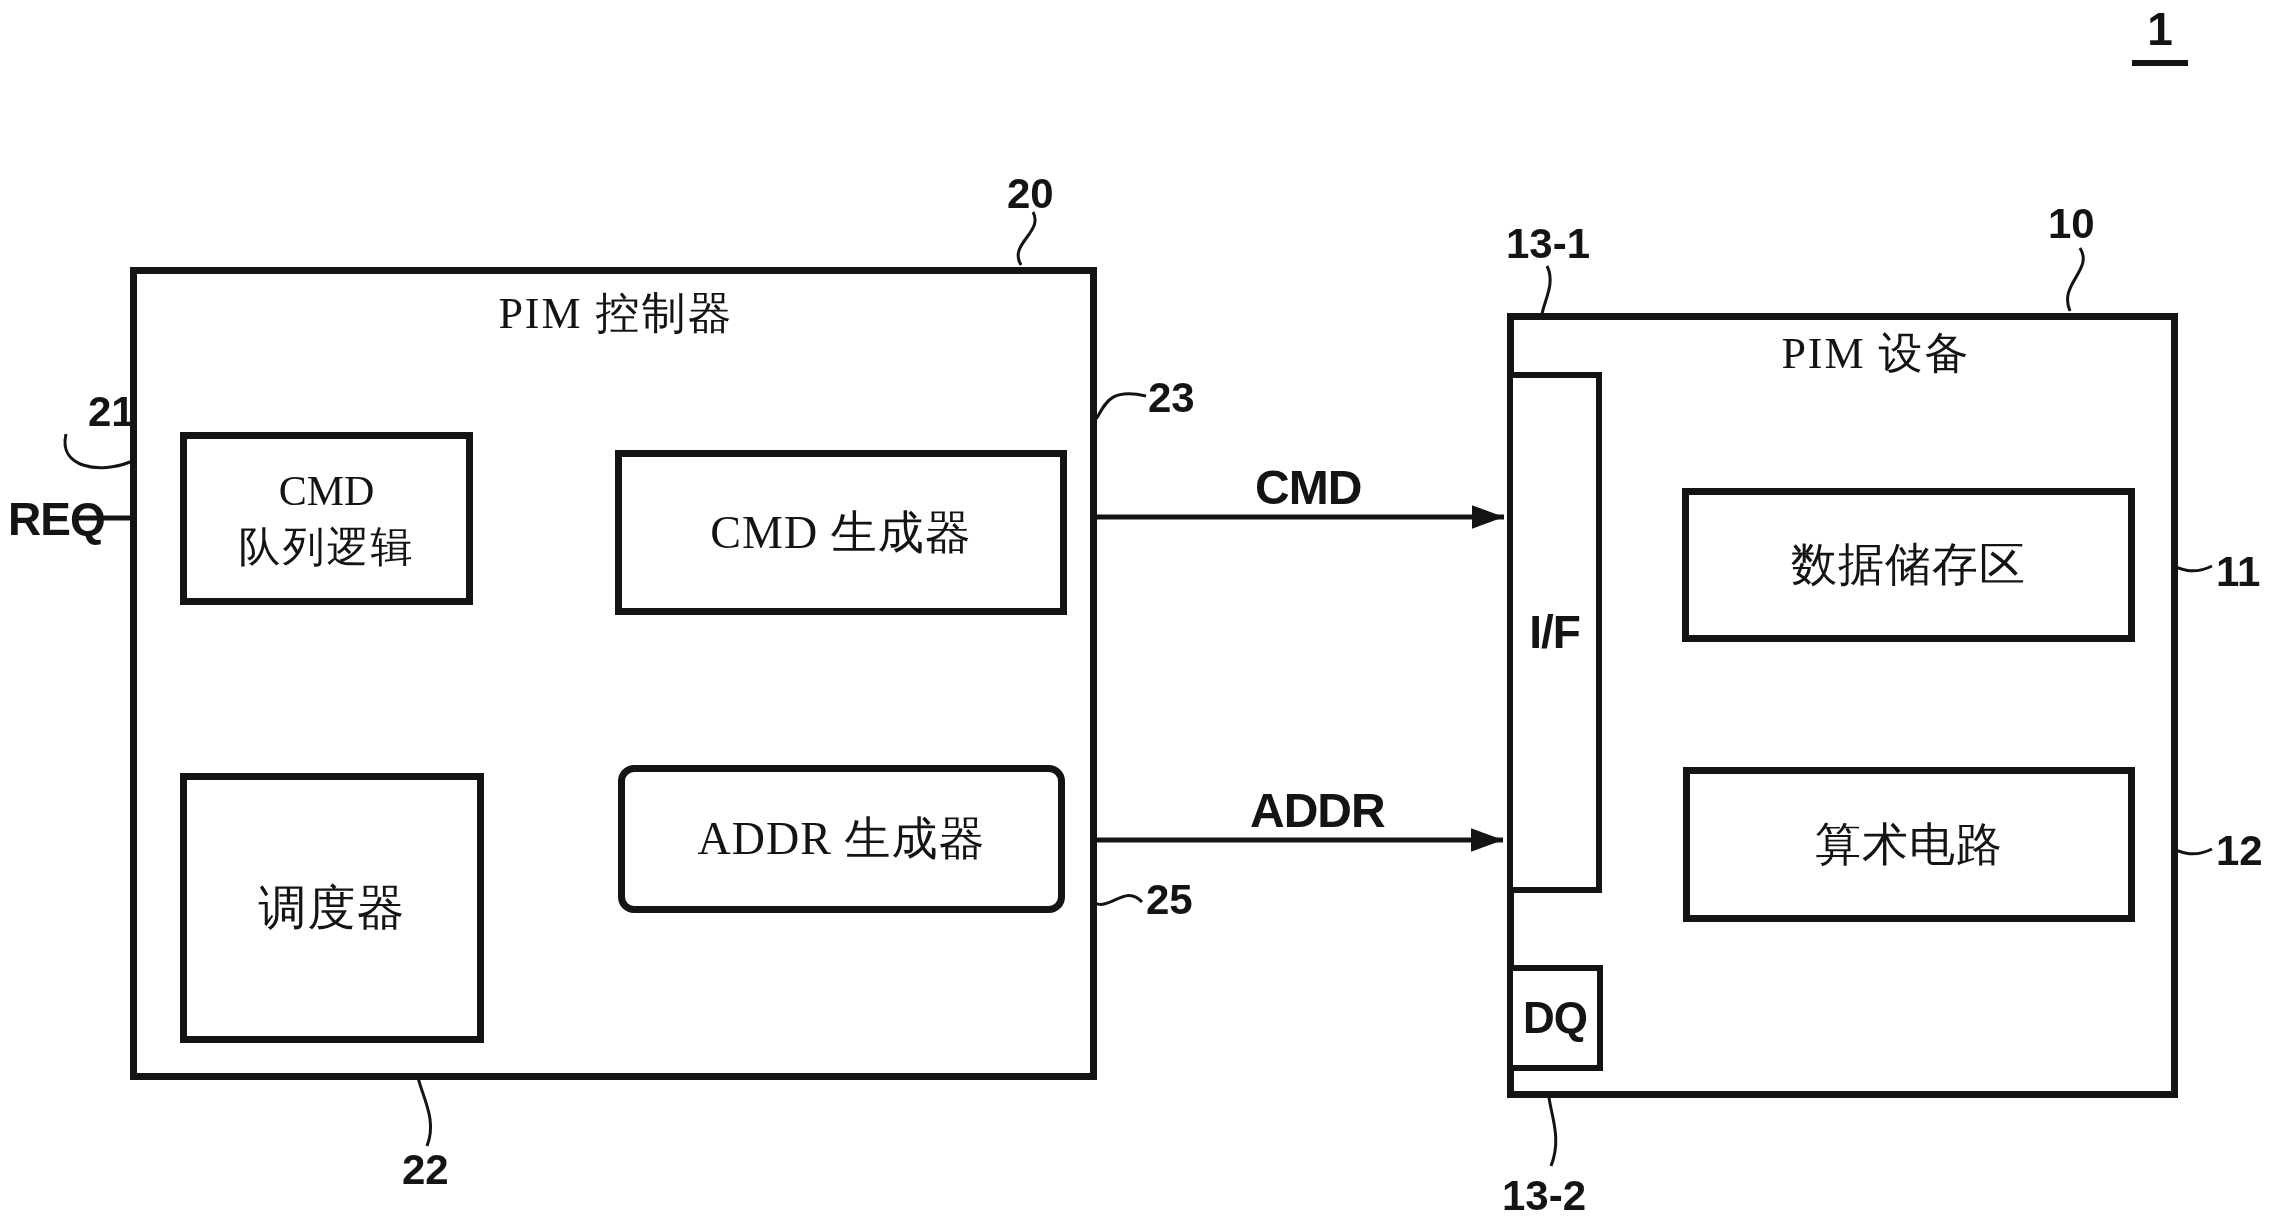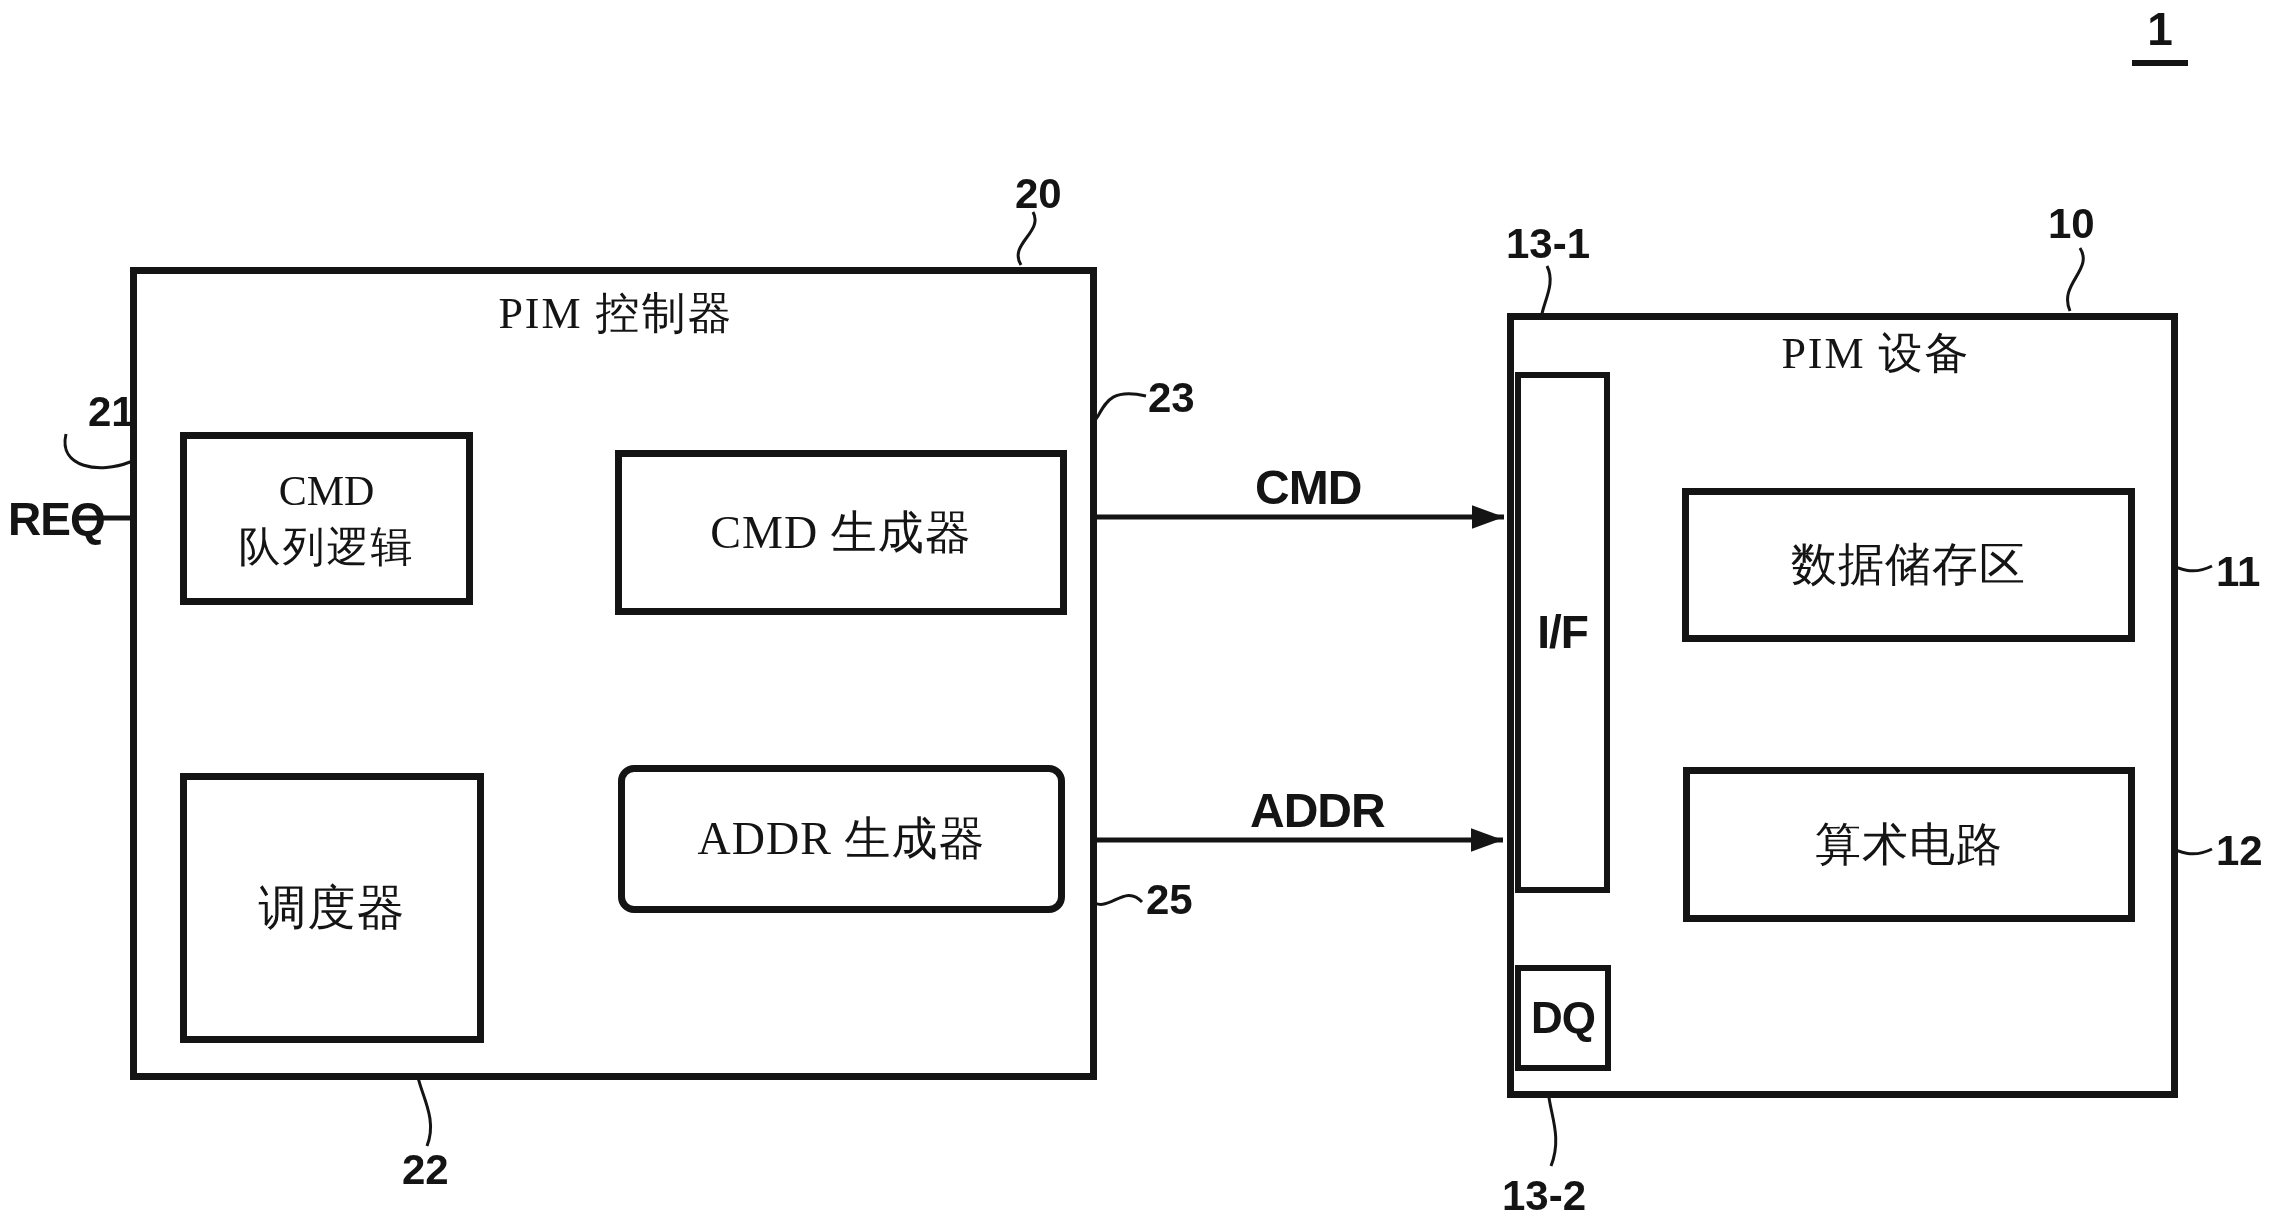--- a/index.html
+++ b/index.html
@@ -13,21 +13,21 @@
   }
   .wires{position:absolute;left:0;top:0;}
   .box{
     position:absolute;
     border:7px solid #141414;
     background:#ffffff;
     box-sizing:border-box;
     display:flex;align-items:center;justify-content:center;
     text-align:center;
   }
-  .box.thin{border-width:6px;margin-left:8px;}
+  .box.thin{border-width:6px;}
   .blk-label{
     font-size:46px;
     line-height:1.2;
     letter-spacing:1px;
     white-space:nowrap;
   }
   .two-line{display:flex;flex-direction:column;align-items:center;}
   .two-line .l1{font-size:42px;line-height:56px;}
   .two-line .l2{font-size:42px;line-height:56px;letter-spacing:2px;}
   .title{
@@ -143,21 +143,21 @@
   </div>
 
   <div class="box" style="left:1683px;top:767px;width:452px;height:155px;">
     <span class="blk-label">算术电路</span>
   </div>
 
   <div class="signal" style="left:8px;top:492px;">REQ</div>
   <div class="signal" style="left:1255px;top:460px;font-size:48px;">CMD</div>
   <div class="signal" style="left:1250px;top:783px;font-size:48px;">ADDR</div>
 
-  <div class="ref" style="left:1007px;top:170px;margin-left:8px;">20</div>
+  <div class="ref" style="left:1007px;top:170px;">20</div>
   <div class="ref" style="left:42px;top:388px;margin-left:46px;">21</div>
   <div class="ref" style="left:402px;top:1146px;">22</div>
   <div class="ref" style="left:1148px;top:374px;">23</div>
   <div class="ref" style="left:1146px;top:876px;">25</div>
   <div class="ref" style="left:2048px;top:200px;">10</div>
   <div class="ref" style="left:2216px;top:548px;">11</div>
   <div class="ref" style="left:2216px;top:827px;">12</div>
   <div class="ref" style="left:1506px;top:220px;">13-1</div>
   <div class="ref" style="left:1502px;top:1172px;">13-2</div>
 

